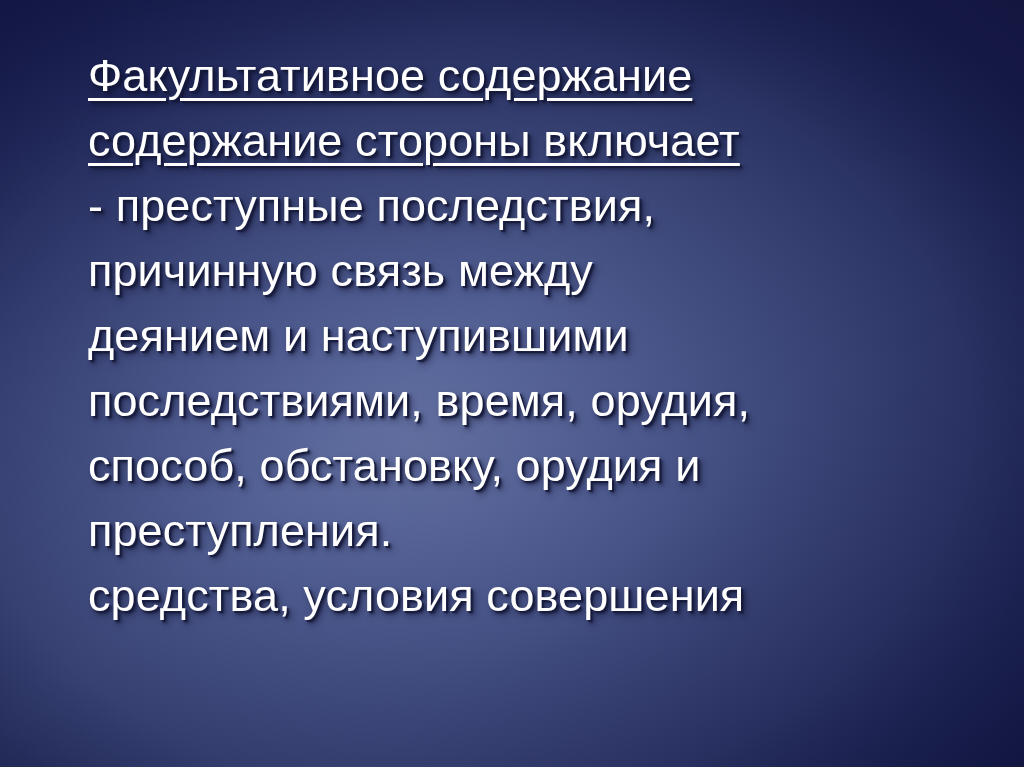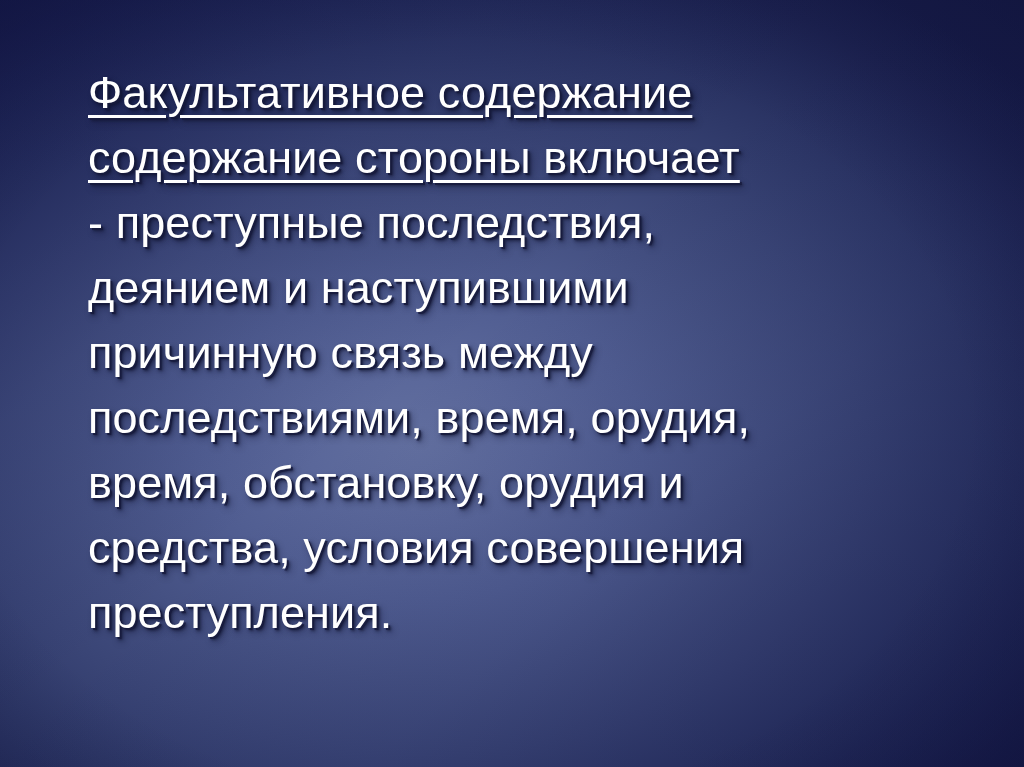--- a/index.html
+++ b/index.html
@@ -48,21 +48,21 @@
     background:
       radial-gradient(ellipse 95% 95% at 45% 55%,
         rgba(0,0,0,0) 52%,
         rgba(10,12,46,0.35) 80%,
         rgba(8,10,40,0.62) 100%);
   }
 
   #text-block {
     position: absolute;
     left: 88px;
-    top: 60px;
+    top: 43px;
     width: 880px;
   }
 
   .tline {
     color: #ffffff;
     font-size: 45px;
     line-height: 65px;
     font-weight: 400;
     letter-spacing: 0.1px;
     white-space: pre;
@@ -83,21 +83,21 @@
 <div id="slide">
 
   <div id="bg-base"></div>
   <div id="bg-tint"></div>
   <div id="bg-vignette"></div>
 
   <div id="text-block">
     <div class="tline u">Факультативное содержание</div>
     <div class="tline u">содержание стороны включает</div>
     <div class="tline">- преступные последствия,</div>
+    <div class="tline">причинную связь между</div>
     <div class="tline">деянием и наступившими</div>
-    <div class="tline">причинную связь между</div>
     <div class="tline">последствиями, время, орудия,</div>
-    <div class="tline">время, обстановку, орудия и</div>
+    <div class="tline">способ, обстановку, орудия и</div>
+    <div class="tline">преступления.</div>
     <div class="tline">средства, условия совершения</div>
-    <div class="tline">преступления.</div>
   </div>
 
 </div>
 
 </body></html>

